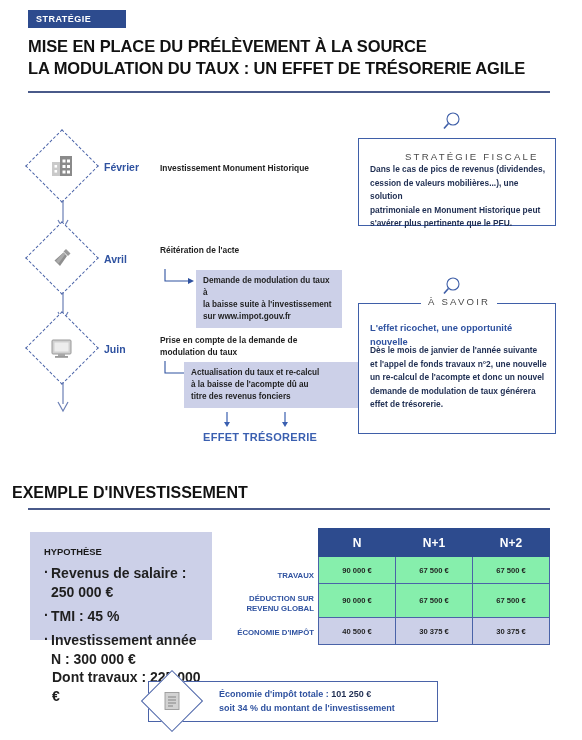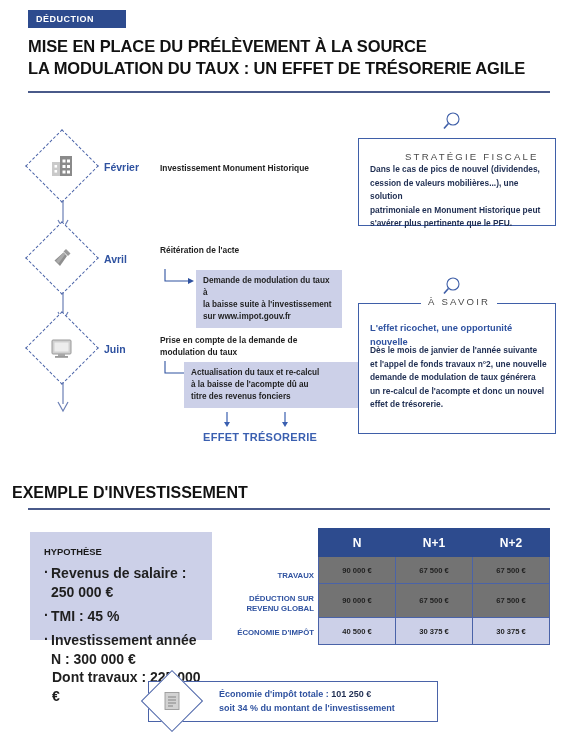--- a/index.html
+++ b/index.html
@@ -128,21 +128,21 @@
     font-size: 12px; font-weight: bold;
     width: 77px; height: 28px;
     border: 1px solid #2d4b8e;
     text-align: center;
   }
   table.tbl td {
     width: 77px; height: 27px;
     border: 1px solid #4a63a8;
     text-align: center; vertical-align: middle;
     font-size: 7.6px; font-weight: bold; color: #1f1f1f;
-    background: #737373;
+    background: #86efac;
   }
   table.tbl tr.shaded td { background: #ccd0e8; }
   table.tbl tr.tall td { height: 34px; }
 
   
   .footbox {
     position: absolute; left: 148px; top: 681px;
     width: 290px; height: 41px;
     border: 1.1px solid #4a63a8; background: #ffffff;
   }
@@ -163,21 +163,21 @@
     font-size: 9px; font-weight: bold; color: #2f52a0;
     line-height: 1.55;
   }
   .foottext b { color: #1f2e52; }
 </style>
 </head>
 <body>
 
 <div class="page">
 
-  <div class="badge">DÉDUCTION</div>
+  <div class="badge">STRATÉGIE</div>
   <div class="main-title">
     <div>MISE EN PLACE DU PRÉLÈVEMENT À LA SOURCE</div>
     <div>LA MODULATION DU TAUX : UN EFFET DE TRÉSORERIE AGILE</div>
   </div>
   <div class="rule rule-top"></div>
 
   <div class="diamond" style="left:36px; top:140px;"></div>
   <div class="diamond-inner" style="left:36px; top:140px;">
     <svg width="26" height="26" viewBox="0 0 26 26">
       <rect x="3" y="9" width="8" height="14" fill="#c9c9c9"></rect>
@@ -284,40 +284,40 @@
 
   <div class="loupe" style="left:440px; top:110px;">
     <svg width="24" height="24" viewBox="0 0 24 24">
       <circle cx="13" cy="9" r="6" fill="none" stroke="#3f5fa8" stroke-width="1.1"></circle>
       <line x1="8.4" y1="13.4" x2="4" y2="18.5" stroke="#3f5fa8" stroke-width="1.6"></line>
     </svg>
   </div>
   <div class="infobox" style="left:358px; top:138px; width:198px; height:88px;"></div>
   <div class="infobox-title" style="left:398px; top:131px;margin-top:20px;">STRATÉGIE FISCALE</div>
   <div class="ib-body" style="left:370px; top:163px; width:180px;">
-    <div>Dans le cas de pics de nouvel (dividendes,</div>
+    <div>Dans le cas de pics de revenus (dividendes,</div>
     <div>cession de valeurs mobilières...), une solution</div>
     <div>patrimoniale en Monument Historique peut</div>
     <div>s'avérer plus pertinente que le PFU.</div>
   </div>
 
   <div class="loupe" style="left:440px; top:275px;">
     <svg width="24" height="24" viewBox="0 0 24 24">
       <circle cx="13" cy="9" r="6" fill="none" stroke="#3f5fa8" stroke-width="1.1"></circle>
       <line x1="8.4" y1="13.4" x2="4" y2="18.5" stroke="#3f5fa8" stroke-width="1.6"></line>
     </svg>
   </div>
   <div class="infobox" style="left:358px; top:303px; width:198px; height:131px;"></div>
   <div class="infobox-title" style="left:421px; top:296px;">À SAVOIR</div>
   <div class="ib-lead" style="left:370px; top:322px; width:182px;">L'effet ricochet, une opportunité nouvelle</div>
   <div class="ib-body" style="left:370px; top:344px; width:182px;">
     <div>Dès le mois de janvier de l'année suivante</div>
     <div>et l'appel de fonds travaux n°2, une nouvelle</div>
+    <div>un re-calcul de l'acompte et donc un nouvel</div>
     <div>demande de modulation de taux générera</div>
-    <div>un re-calcul de l'acompte et donc un nouvel</div>
     <div>effet de trésorerie.</div>
   </div>
 
   <div class="sec-title">EXEMPLE D'INVESTISSEMENT</div>
   <div class="rule rule-mid"></div>
 
   <div class="hypo">
     <h4>HYPOTHÈSE</h4>
     <ul>
       <li>Revenus de salaire : 250 000 €</li>

